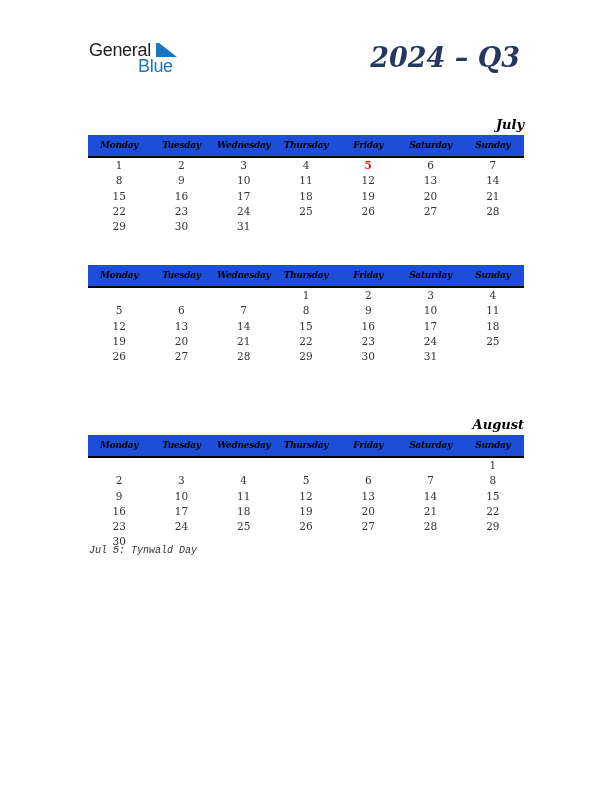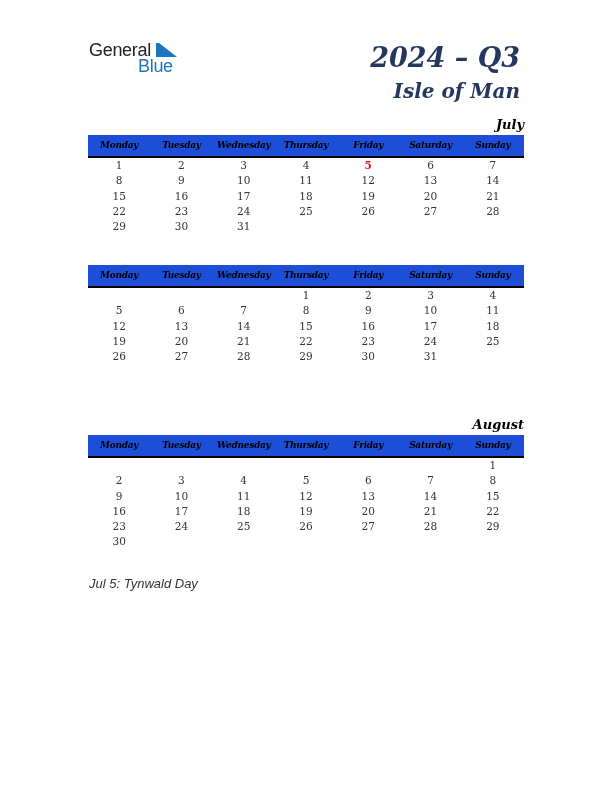--- a/index.html
+++ b/index.html
@@ -16,34 +16,33 @@
   .title .q { font-size: 27px; line-height: 36px; }
   .title .sub { font-size: 20px; line-height: 28px; margin-top: 1px; }
 
   .month { position: absolute; left: 88px; width: 436px; }
   .month .mname { text-align: right; font-family: "DejaVu Serif", serif; font-style: italic; font-weight: bold; font-size: 13px; color: #000; height: 20px; line-height: 20px; }
   .month .head { display: flex; background: #1d4ed8; height: 21px; border-bottom: 2px solid #000; }
   .month .head div { flex: 1; text-align: center; font-family: "DejaVu Serif", serif; font-style: italic; font-weight: bold; font-size: 9px; line-height: 21px; color: #000; letter-spacing: -0.3px; }
   .month .row { display: flex; height: 15.3px; }
   .month .row div { flex: 1; text-align: center; font-family: "DejaVu Serif", serif; font-size: 10.5px; line-height: 15.3px; color: #333; }
   .month .row div.holiday { color: #e0161c; font-weight: bold; }
-  .note { position: absolute; left: 89px; top: 576px; font-family: Liberation Sans, sans-serif; font-style: italic; font-size: 13px; color: #333; }
+  .note { position: absolute; left: 89px; top: 545px; font-family: Liberation Mono, monospace; font-style: italic; font-size: 10px; color: #333; }
 </style>
 </head>
 <body>
 
 <div class="logo">
   <span class="general">General</span>
   <span class="tri"></span>
   <span class="blue">Blue</span>
 </div>
 
 <div class="title">
   <div class="q">2024 – Q3</div>
-  <div class="sub">Isle of Man</div>
 </div>
 
 <div id="months">
     <div class="month" style="top: 115px;">
       <div class="mname">July</div>
       <div class="head">
         <div>Monday</div>
         <div>Tuesday</div>
         <div>Wednesday</div>
         <div>Thursday</div>

